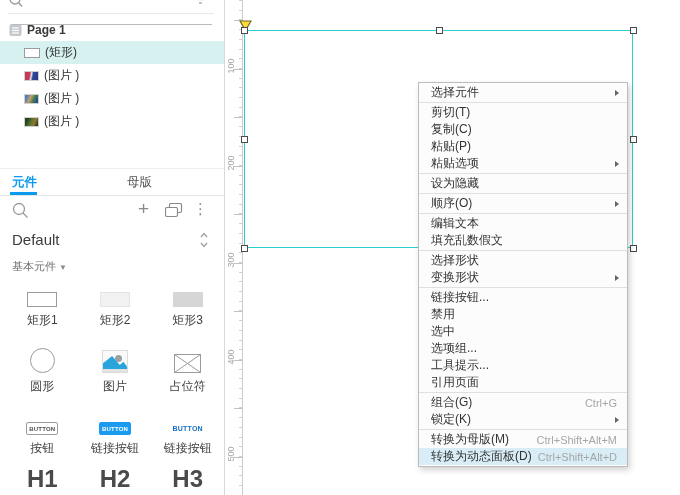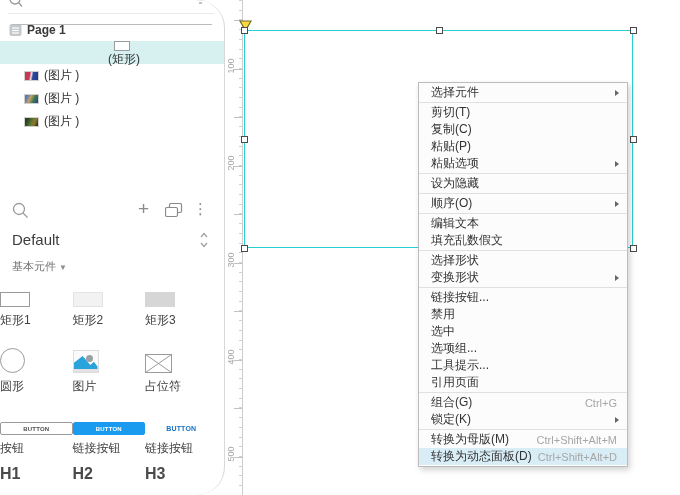--- a/index.html
+++ b/index.html
@@ -2,21 +2,21 @@
 <html><head>
 <meta charset="utf-8">
 <style>
   * { margin:0; padding:0; box-sizing:border-box; }
   html,body { width:680px; height:495px; overflow:hidden; background:#fff;
     font-family:"Liberation Sans","DejaVu Sans",sans-serif; color:#333; }
   .stage { position:relative; width:680px; height:495px; overflow:hidden; background:#fff; }
 
   
   .left-panel { position:absolute; left:0; top:0; width:225px; height:495px;
-    background:#fff; border-right:1px solid #d8d8d8;border-radius:28px; }
+    background:#fff; border-right:1px solid #d8d8d8; }
 
   .outline-header { position:absolute; left:0; top:0; width:224px; height:13px; overflow:hidden; }
   .oh-search { position:absolute; left:8px; top:-8px; }
   .oh-sort { position:absolute; left:194px; top:-6px; }
   .outline-sep { position:absolute; left:8px; top:13px; width:206px; height:1px; background:#e9e9e9; }
 
   .outline-row { position:absolute; left:0; width:224px; height:23px;
     display:flex; align-items:center; font-size:12px; color:#333; cursor:default; }
   .outline-row.page { top:18px; padding-left:9px; font-weight:bold; color:#3a3a3a; }
   .outline-row.item { padding-left:24px; }
@@ -49,43 +49,43 @@
   .lib-value { position:absolute; left:12px; top:3px; font-size:15px; color:#3c3c3c; }
   .lib-chevrons { position:absolute; left:199px; top:3px; }
   .lib-underline { position:absolute; left:12px; top:24px; width:200px; height:1px; background:#bbb; }
 
   .section-label { position:absolute; left:12px; top:259px; font-size:11px; color:#707070; cursor:pointer; }
   .section-label .caret { font-size:8px; color:#8d8d8d; margin-left:3px; }
 
   
   .wgrid { position:absolute; left:0; top:283px; width:218px; }
   .wrow { display:flex; }
-  .wcell { width:72.5px; display:flex; flex-direction:column; 
-    justify-content:flex-end; cursor:pointer; }
+  .wcell { width:72.5px; display:flex; flex-direction:column; align-items:center;
+    justify-content:flex-end; cursor:pointer;margin-left:12px; }
   .wrow.r1 .wcell { height:44px; }
   .wrow.r2 .wcell { height:66px; }
   .wrow.r3 .wcell { height:62px; }
   .wrow.r4 .wcell { height:46px; justify-content:flex-start; padding-top:10px; }
   .wlabel { font-size:12px; color:#404040; margin-top:7px; line-height:13px; }
   .w-rect1 { width:30px; height:15px; background:#fff; border:1px solid #9b9b9b; }
   .w-rect2 { width:30px; height:15px; background:#f2f2f2; border:1px solid #e3e3e3; }
   .w-rect3 { width:30px; height:15px; background:#d6d6d6; }
   .w-circle { width:25px; height:25px; border:1px solid #9b9b9b; border-radius:50%; background:#fff; }
   .w-image { position:relative; width:26px; height:23px; background:#fafafa; border:1px solid #dcdcdc; overflow:hidden; }
   .w-image .sun { position:absolute; right:5px; top:4px; width:7px; height:7px; border-radius:50%; background:#9aa0a5; }
   .w-image .mtn { position:absolute; left:0; bottom:3px; width:100%; height:13px; background:#29a3dc;
     clip-path:polygon(0 100%, 0 55%, 38% 0, 70% 70%, 85% 45%, 100% 80%, 100% 100%); }
   .w-image .strip { position:absolute; left:0; bottom:0; width:100%; height:3px; background:#e2e2e2; }
   .w-ph { position:relative; width:27px; height:19px; }
   .w-btn { min-width:27px; height:13px; border:1px solid #9b9b9b; border-radius:2px;
     display:flex; align-items:center; justify-content:center;
     font-size:6px; font-weight:bold; color:#4f4f4f; padding:0 2px; letter-spacing:.2px; }
   .w-btn.primary { background:#1a9bef; border-color:#1a9bef; color:#fff; }
   .w-btn.link { border:none; color:#1670c0; font-size:7px; }
-  .w-h { font-size:16px; font-weight:bold; color:#4a4a4a; }
+  .w-h { font-size:24px; font-weight:bold; color:#4a4a4a; }
 
   
   .ruler { position:absolute; left:225px; top:0; width:18px; height:495px; background:#fff;
     border-right:1px solid #ccc;
     background-image:
       repeating-linear-gradient(to bottom, #d2d2d2 0 1px, transparent 1px 9.7px),
       repeating-linear-gradient(to bottom, #c2c2c2 0 1px, transparent 1px 48.5px);
     background-size: 4px 100%, 9px 100%;
     background-position: 14px 0.2px, 9px 19.6px;
     background-repeat:no-repeat; }
@@ -142,37 +142,46 @@
         <svg width="13" height="14" viewBox="0 0 13 14">
             <rect x="0.5" y="1" width="12" height="12" rx="2" fill="#c4c8cc"></rect>
             <line x1="3" y1="5" x2="10" y2="5" stroke="#fff" stroke-width="1.2"></line>
             <line x1="3" y1="7.5" x2="10" y2="7.5" stroke="#fff" stroke-width="1.2"></line>
             <line x1="3" y1="10" x2="10" y2="10" stroke="#fff" stroke-width="1.2"></line>
           </svg>
       </span>
       <span>Page 1</span>
     </div>
 
-    <div class="outline-row item selected" style="top:41px;flex-direction:column;">
+    <div class="outline-row item selected" style="top:41px;">
       <span class="row-icon rect-ic"></span>
       <span>(矩形)</span>
     </div>
     <div class="outline-row item" style="top:64px;">
       <span class="row-icon thumb t1"></span>
       <span>(图片 )</span>
     </div>
     <div class="outline-row item" style="top:87px;">
       <span class="row-icon thumb t2"></span>
       <span>(图片 )</span>
     </div>
     <div class="outline-row item" style="top:110px;">
       <span class="row-icon thumb t3"></span>
       <span>(图片 )</span>
     </div>
 
+    <div class="panel-tabs">
+      <div class="tab widgets">
+        <span>元件</span>
+      </div>
+      <div class="tab masters">
+        <span>母版</span>
+      </div>
+      <div class="tab-underline"></div>
+    </div>
 
     <div class="panel-toolbar">
       <span class="tb-search">
         <svg width="17" height="17" viewBox="0 0 17 17">
             <circle cx="7" cy="7" r="5.5" fill="none" stroke="#9a9a9a" stroke-width="1.3"></circle>
             <line x1="11" y1="11" x2="15.5" y2="15.5" stroke="#9a9a9a" stroke-width="1.3"></line>
           </svg>
       </span>
       <span class="tb-plus">+</span>
       <span class="tb-lib">

